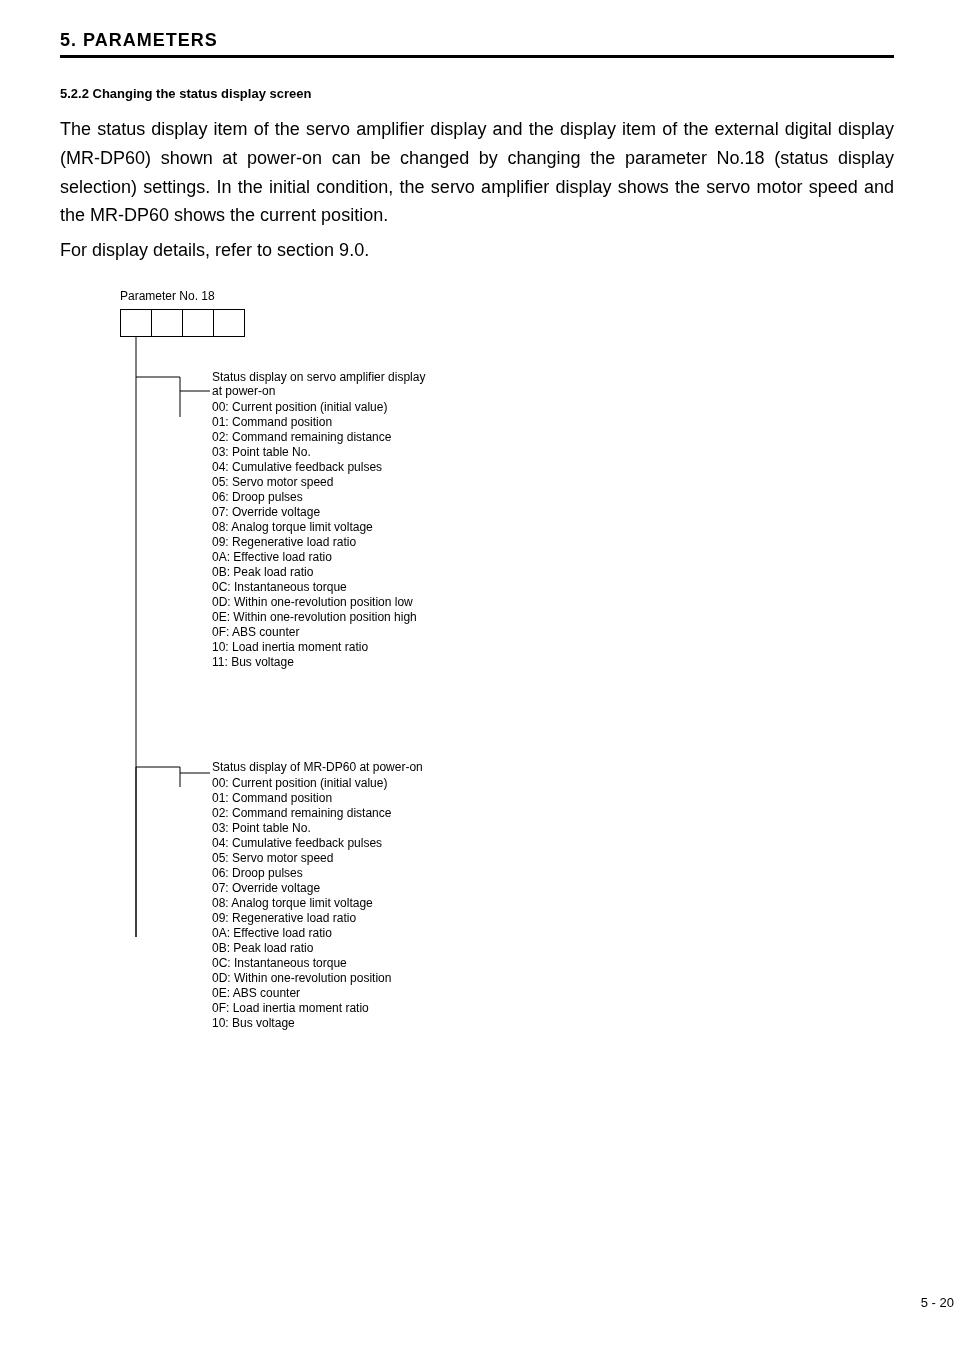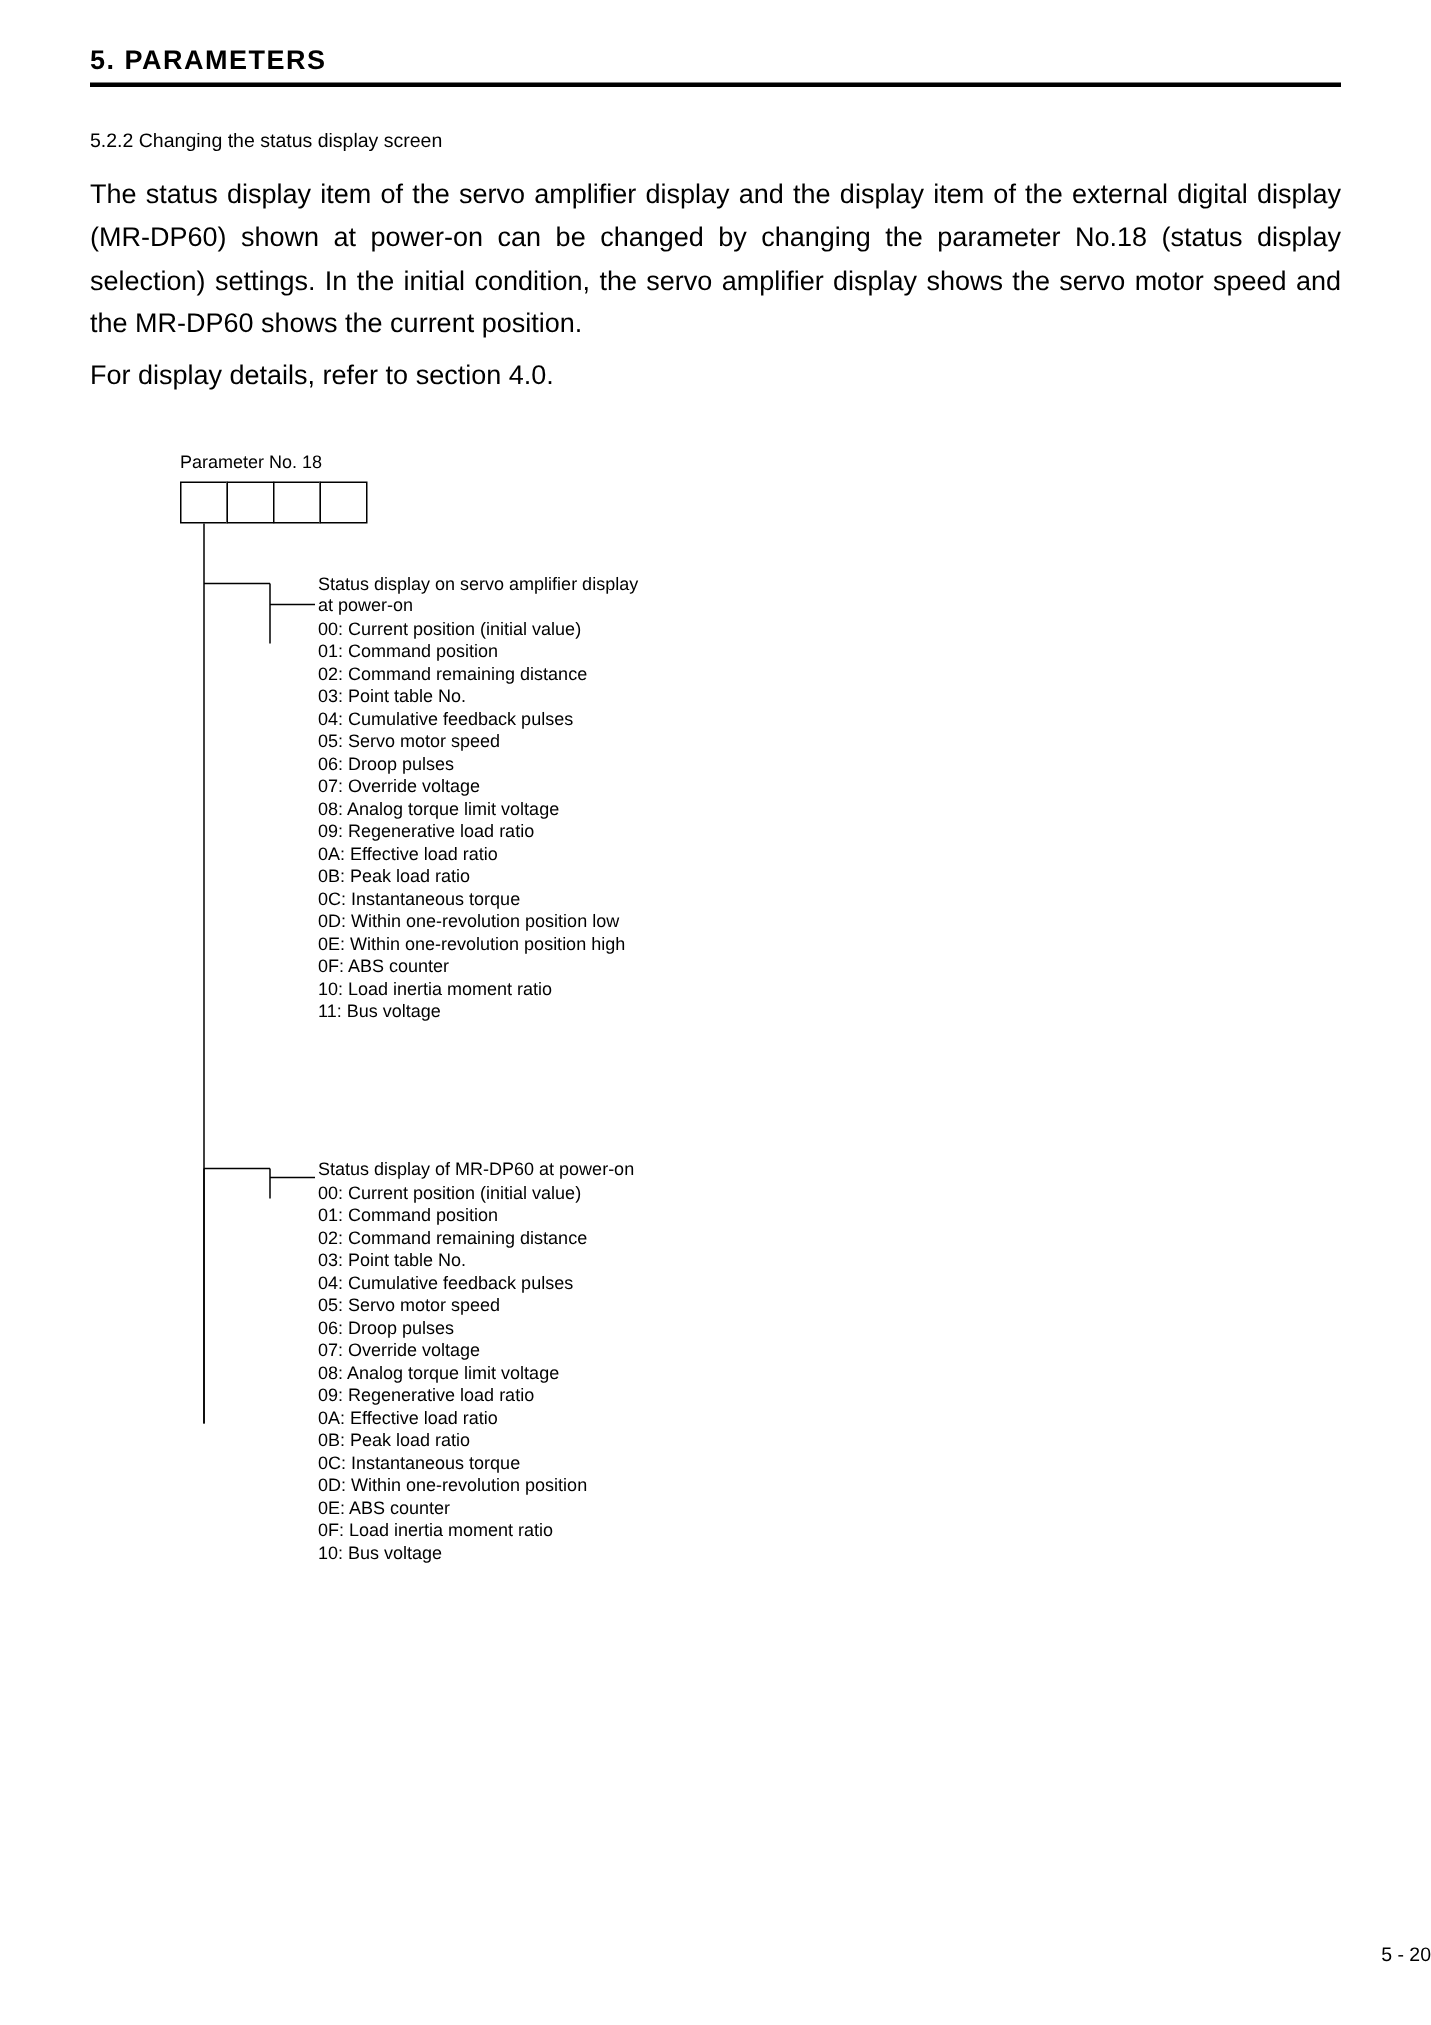--- a/index.html
+++ b/index.html
@@ -26,32 +26,32 @@
       margin-bottom: 0;
       padding-bottom: 4px;
     }
     .header-title {
       font-size: 18px;
       font-weight: bold;
       letter-spacing: 1px;
     }
     .section-title {
       font-size: 13px;
-      font-weight: normal;
+      font-weight: bold;
       margin-top: 28px;
       margin-bottom: 14px;
     }
     .body-text {
       font-size: 18px;
       line-height: 1.6;
       text-align: justify;
       margin-bottom: 6px;
     }
     .diagram-container {
-      margin-top: 36px;
+      margin-top: 24px;
       margin-left: 60px;
       position: relative;
     }
     .param-label {
       font-size: 12px;
       margin-bottom: 6px;
     }
     .boxes-row {
       display: flex;
       align-items: center;
@@ -78,21 +78,21 @@
 
 <div class="page">
 
   <div class="header-section">
     <div class="header-title">5. PARAMETERS</div>
   </div>
 
   <div class="section-title">5.2.2 Changing the status display screen</div>
 
   <div class="body-text">The status display item of the servo amplifier display and the display item of the external digital display (MR-DP60) shown at power-on can be changed by changing the parameter No.18 (status display selection) settings. In the initial condition, the servo amplifier display shows the servo motor speed and the MR-DP60 shows the current position.</div>
-  <div class="body-text">For display details, refer to section 4.0.</div>
+  <div class="body-text">For display details, refer to section 9.0.</div>
 
   <div class="diagram-container">
     <div class="param-label">Parameter No. 18</div>
     <div class="boxes-row">
       <div class="param-box"></div>
       <div class="param-box"></div>
       <div class="param-box"></div>
       <div class="param-box"></div>
     </div>
 

